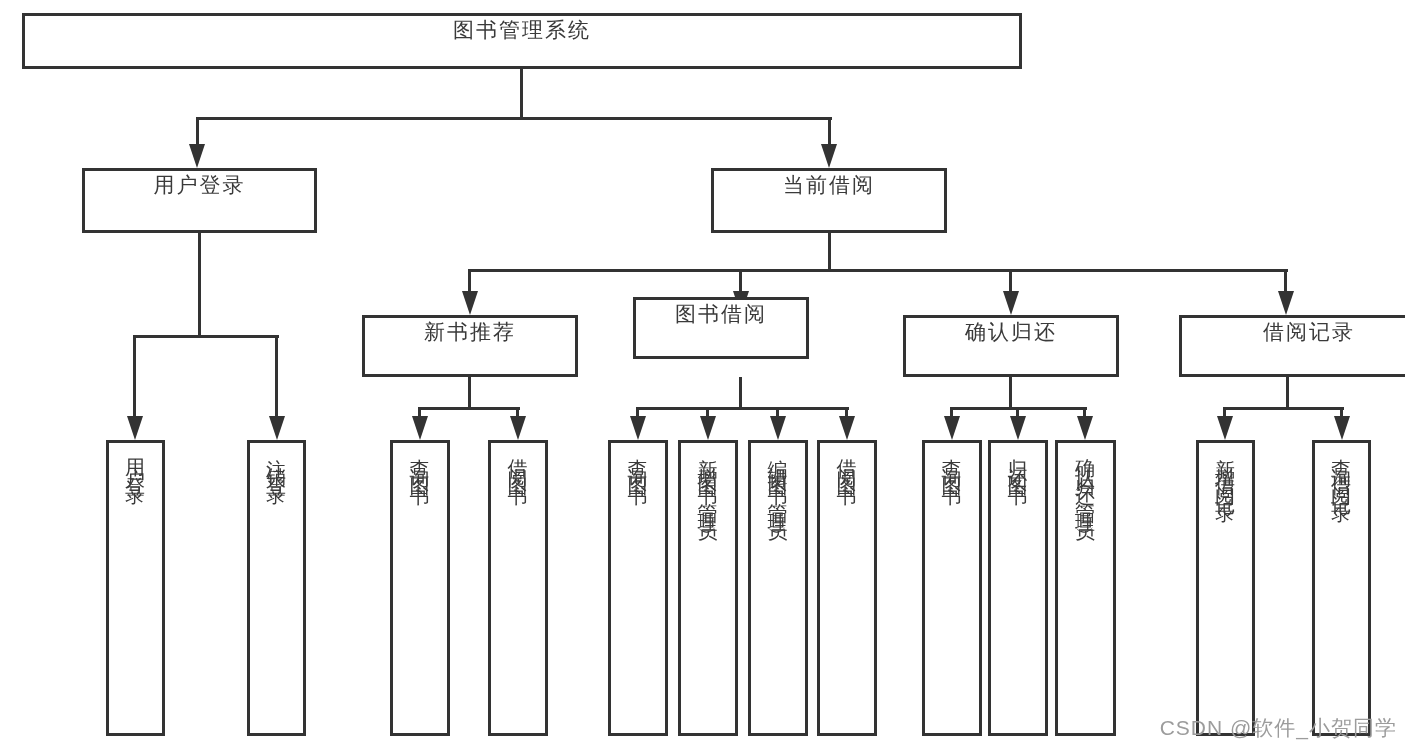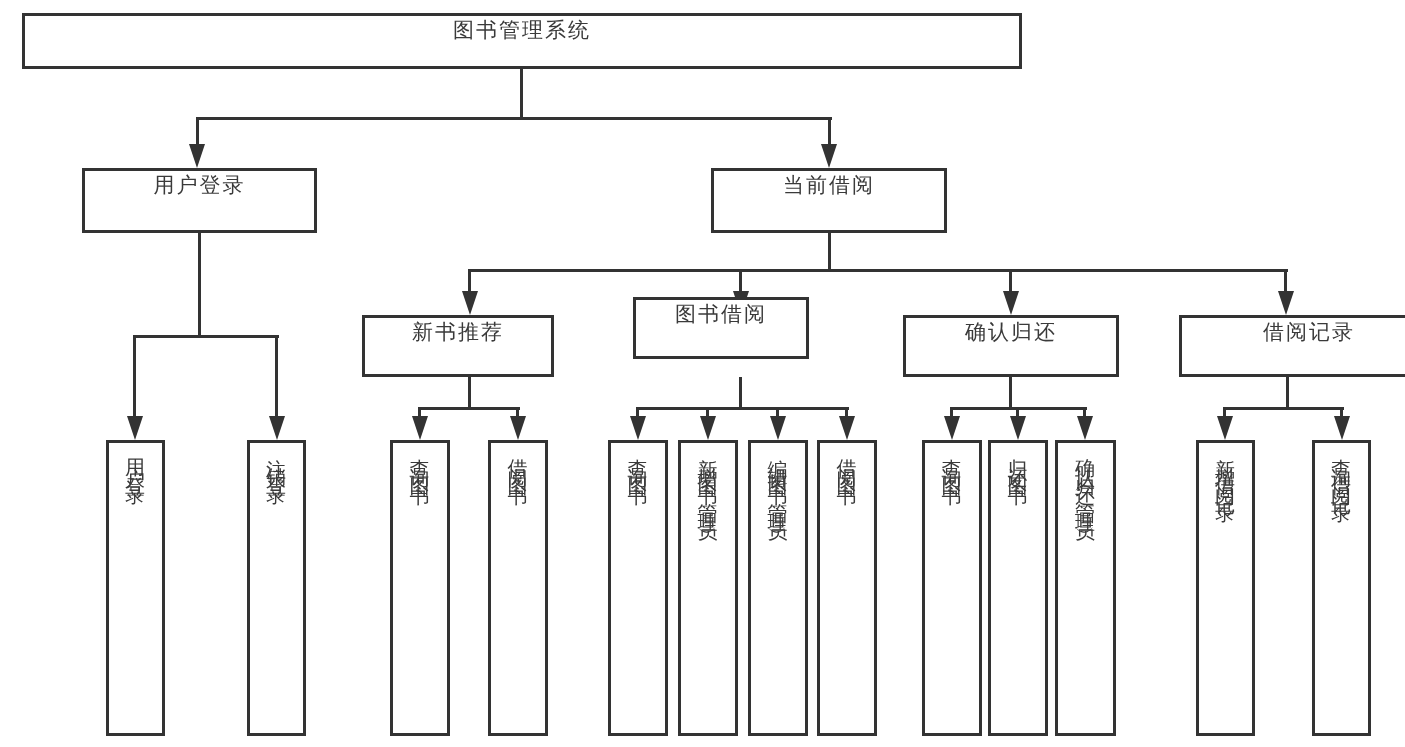--- a/index.html
+++ b/index.html
@@ -65,21 +65,21 @@
   <div class="hline" style="left:468px;top:269px;width:820px"></div>
   <div class="vline" style="left:468px;top:269px;height:26px"></div>
   <div class="arrow" style="left:462px;top:291px"></div>
   <div class="vline" style="left:739px;top:269px;height:26px"></div>
   <div class="arrow" style="left:733px;top:291px"></div>
   <div class="vline" style="left:1009px;top:269px;height:26px"></div>
   <div class="arrow" style="left:1003px;top:291px"></div>
   <div class="vline" style="left:1284px;top:269px;height:26px"></div>
   <div class="arrow" style="left:1278px;top:291px"></div>
 
-  <div class="box" style="left:362px;top:315px;width:192px;height:62px">
+  <div class="box" style="left:362px;top:315px;width:216px;height:62px">
     <span>新书推荐</span>
   </div>
   <div class="box" style="left:633px;top:297px;width:176px;height:62px">
     <span>图书借阅</span>
   </div>
   <div class="box" style="left:903px;top:315px;width:216px;height:62px">
     <span>确认归还</span>
   </div>
   <div class="box" style="left:1179px;top:315px;width:260px;height:62px">
     <span>借阅记录</span>
@@ -156,14 +156,15 @@
     <span class="vtext">确认归还（管理员）</span>
   </div>
 
   <div class="box leaf" style="left:1196px;width:59px">
     <span class="vtext">新增借阅记录</span>
   </div>
   <div class="box leaf" style="left:1312px;width:59px">
     <span class="vtext">查询借阅记录</span>
   </div>
 
+  <div class="watermark">CSDN @软件_小贺同学</div>
 
 </div>
 
 </body></html>

